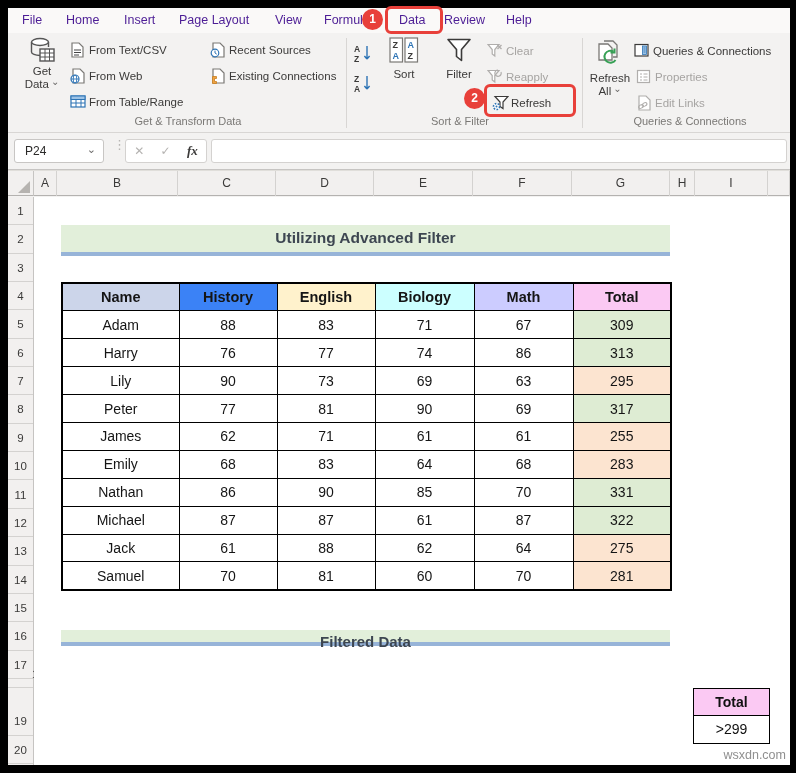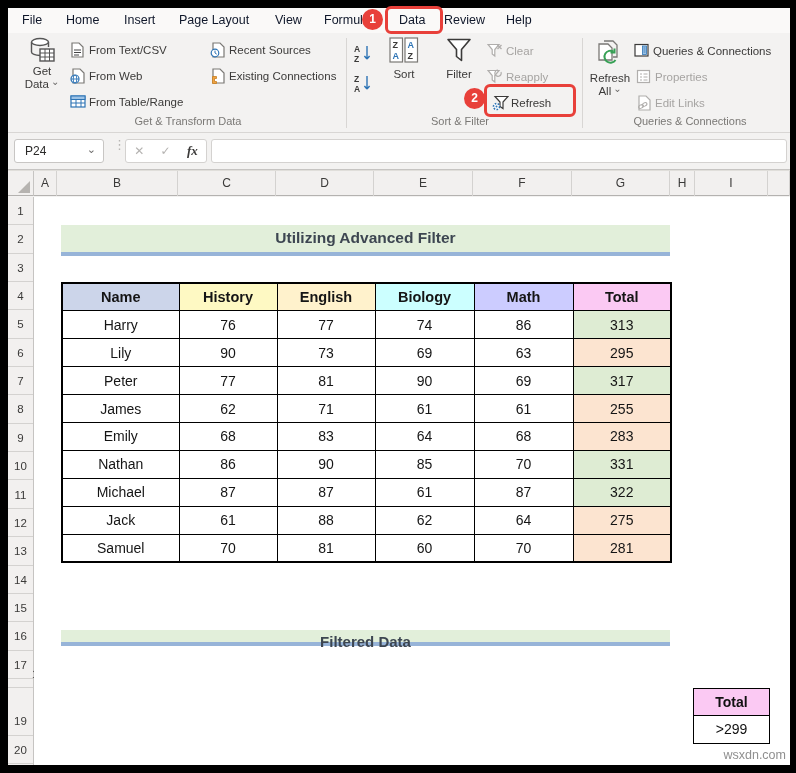--- a/index.html
+++ b/index.html
@@ -2,21 +2,21 @@
 <html><head>
 <meta charset="utf-8">
 <style>
   * { margin:0; padding:0; box-sizing:border-box; }
   body { font-family:"Liberation Sans","DejaVu Sans",sans-serif; }
   .frame { position:relative; width:796px; height:773px; background:#000; overflow:hidden; }
   .app { position:absolute; top:8px; left:8px; right:6px; bottom:8px; background:#f3f2f1; overflow:visible; }
 
   
   .menubar { position:absolute; top:0; left:0; right:0; height:25px; background:#faf9f8; }
-  .menutab { position:absolute; top:0; height:25px; line-height:25px; font-size:12.5px; color:#0f172a; cursor:default; }
+  .menutab { position:absolute; top:0; height:25px; line-height:25px; font-size:12.5px; color:#4c1d95; cursor:default; }
   .step-circle { position:absolute; width:21px; height:21px; border-radius:50%; background:#e8403a; color:#fff;
                  font-size:12px; font-weight:bold; text-align:center; line-height:21px; z-index:30; }
   .redbox { position:absolute; border:3px solid #e8403a; border-radius:6px; z-index:25; }
 
   
   .ribbon { position:absolute; top:25px; left:0; right:0; height:100px; background:#f3f2f1; border-bottom:1px solid #d8d6d4; }
   .grouplabel { position:absolute; top:82px; font-size:11px; color:#7a7875; text-align:center; }
   .vdivider { position:absolute; top:5px; height:90px; width:1px; background:#d8d6d4; }
   .bigbtn { position:absolute; text-align:center; font-size:11.5px; color:#3b3a39; }
   .bigbtn .lbl { display:block; line-height:13px; }
@@ -306,28 +306,36 @@
             <col style="width: 117px;">
             <col style="width: 98px;">
             <col style="width: 98px;">
             <col style="width: 99px;">
             <col style="width: 99px;">
             <col style="width: 98px;">
           </colgroup>
         <thead>
             <tr>
               <th style="background: rgb(204, 213, 234);">Name</th>
-              <th style="background: #fef9c3;">History</th>
+              <th style="background: #3b82f6;">History</th>
               <th style="background: rgb(255, 242, 204);">English</th>
               <th style="background: rgb(204, 255, 255);">Biology</th>
               <th style="background: rgb(204, 204, 255);">Math</th>
               <th style="background: rgb(251, 201, 243);">Total</th>
             </tr>
           </thead>
         <tbody>
+            <tr>
+              <td>Adam</td>
+              <td>88</td>
+              <td>83</td>
+              <td>71</td>
+              <td>67</td>
+              <td style="background: rgb(222, 236, 211);">309</td>
+            </tr>
             <tr>
               <td>Harry</td>
               <td>76</td>
               <td>77</td>
               <td>74</td>
               <td>86</td>
               <td style="background: rgb(222, 236, 211);">313</td>
             </tr>
             <tr>
               <td>Lily</td>

